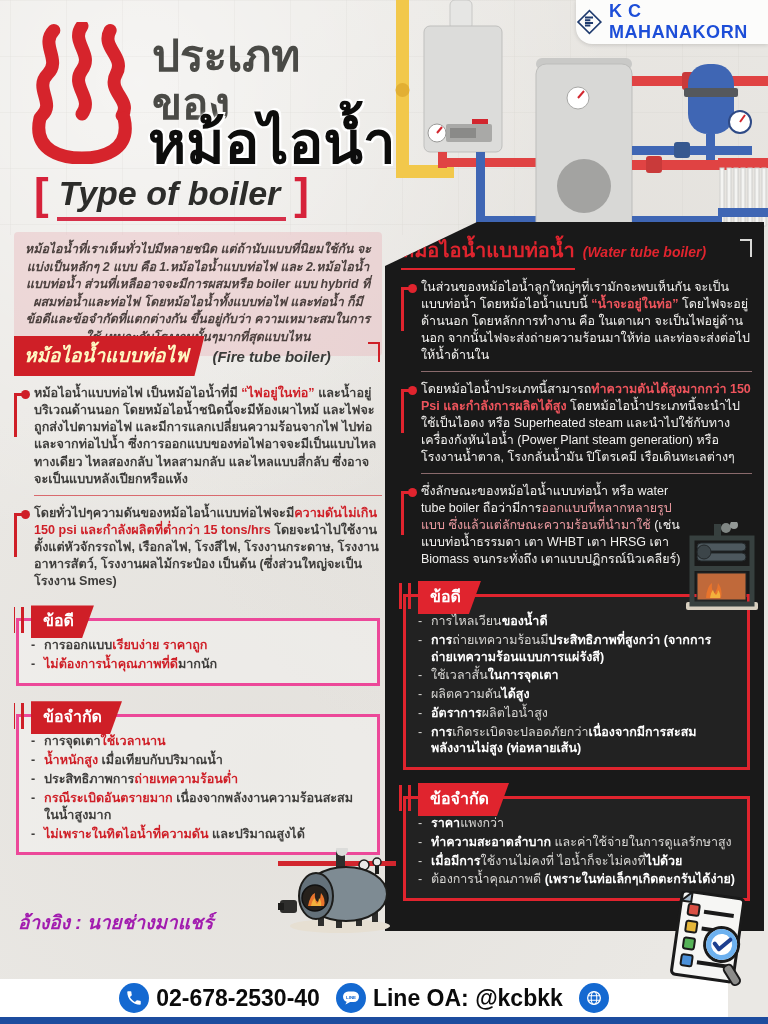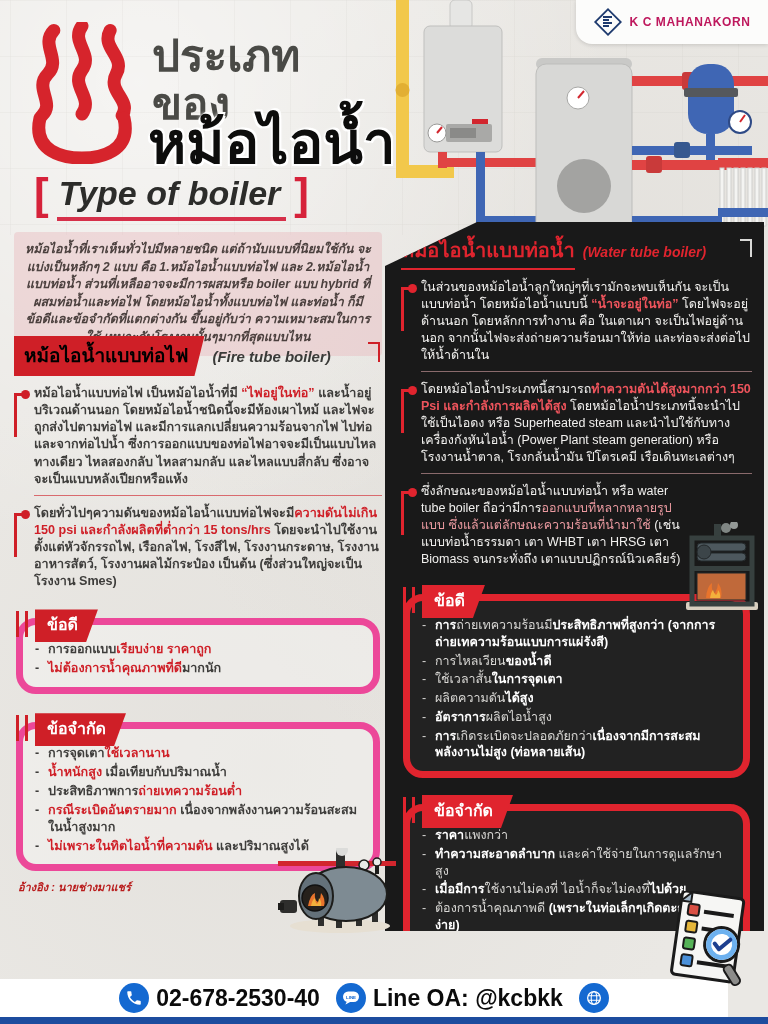--- a/index.html
+++ b/index.html
@@ -12,21 +12,21 @@
       radial-gradient(circle at 35% 75%, rgba(212,208,202,.28), transparent 48%);}
   .hdr-grid{position:absolute;left:0;top:0;width:768px;height:235px;opacity:.35;pointer-events:none;
     background-image:
       repeating-linear-gradient(0deg, transparent 0 10px, rgba(185,181,175,.28) 10px 11px, transparent 11px 56px),
       repeating-linear-gradient(90deg, transparent 0 10px, rgba(185,181,175,.28) 10px 11px, transparent 11px 56px);}
 
   
   .logo-card{position:absolute;top:0;right:0;width:192px;height:44px;background:#fcfcfb;
     border-radius:0 0 0 16px;display:flex;align-items:center;justify-content:center;gap:6px;
     box-shadow:0 1px 4px rgba(0,0,0,.15);z-index:4;}
-  .logo-text{color:#be185d;font-weight:800;font-size:12px;letter-spacing:.6px;}
+  .logo-text{color:#1d4ed8;font-weight:800;font-size:18px;letter-spacing:.6px;}
   .t1{position:absolute;left:152px;top:20px;font-size:44px;font-weight:800;color:#4a4a46;z-index:3;}
   .t2{position:absolute;left:152px;top:68px;font-size:44px;font-weight:800;color:#4a4a46;z-index:3;}
   .t3{position:absolute;left:148px;top:96px;font-size:58px;font-weight:800;color:#0d0d0c;z-index:3;
       text-shadow:0 0 2px #fff,0 0 4px #fff,2px 2px 0 #fff,-2px 2px 0 #fff,2px -2px 0 #fff;}
   .subtitle{position:absolute;left:34px;top:172px;display:flex;align-items:flex-start;z-index:3;}
   .sub-br{color:#d6223a;font-size:44px;font-weight:700;line-height:1;}
   .sub-text{font-size:34px;font-weight:800;font-style:italic;color:#2c2c2a;margin:2px 8px 0 8px;
             border-bottom:4px solid #d6304a;padding:0 6px 4px 2px;}
   .hotspring{position:absolute;left:18px;top:22px;z-index:3;}
 
@@ -34,32 +34,32 @@
   .hero{position:absolute;left:388px;top:0;z-index:1;}
 
   
   .intro{position:absolute;left:14px;top:232px;width:368px;background:rgba(233,186,190,.45);
      border-radius:4px;padding:9px 10px;box-sizing:border-box;text-align:center;
      font-size:12.4px;line-height:1.42;font-weight:700;font-style:italic;color:#4b403e;z-index:2;}
 
   
   .leftcol{position:absolute;left:14px;top:336px;width:368px;height:596px;overflow:hidden;z-index:2;}
   .sec-head{display:flex;align-items:center;gap:8px;margin-bottom:4px;}
-  .sec-badge{background:#cf1f27;color:#000000;font-weight:800;font-size:19px;padding:4px 16px 6px 10px;
-     clip-path:polygon(0 0,100% 0,calc(100% - 10px) 100%,0 100%);}
+  .sec-badge{background:#cf1f27;color:#fef9c3;font-weight:800;font-size:19px;padding:4px 16px 6px 10px;
+     clip-path:polygon(0 0,100% 0,calc(100% - 10px) 100%,0 100%);font-style:italic;}
   .sec-en{font-style:italic;font-weight:800;font-size:15px;color:#3a3a38;text-align:right;}
   .cbr{width:10px;height:18px;border-top:2.5px solid #cf1f27;border-right:2.5px solid #cf1f27;margin:0 2px 8px auto;}
   .bullet{position:relative;padding-left:20px;margin:9px 0 7px 0;}
   .bullet .dot{position:absolute;left:7px;top:5px;width:9px;height:9px;border-radius:50%;background:#cf1f27;}
   .bullet::before{content:"";position:absolute;left:0;top:8px;width:3px;height:44px;background:#cf1f27;}
   .bullet::after{content:"";position:absolute;left:0;top:8px;width:9px;height:3px;background:#cf1f27;}
   .btext{margin:0;font-size:12.6px;line-height:1.36;font-weight:700;color:#3e3d3b;}
   .divider{border:none;border-top:1.5px solid #d96a6e;margin:7px 0 7px 20px;}
 
-  .probox{position:relative;border:7px solid #ec4899;border-radius:20px;background:rgba(255,255,255,.30);
+  .probox{position:relative;border:3px solid #ec4899;border-radius:0;background:rgba(255,255,255,.30);
      margin:28px 2px 0 2px;padding:14px 10px 8px 12px;}
   .plabel{position:absolute;top:-16px;left:12px;background:#cf1f27;color:#fff;font-weight:800;font-size:16px;
      padding:3px 20px 5px 12px;clip-path:polygon(0 0,100% 0,calc(100% - 12px) 100%,0 100%);}
   .pbars{position:absolute;top:-14px;left:-7px;width:6px;height:26px;
      border-left:3px solid #cf1f27;border-right:3px solid #cf1f27;}
   .li{position:relative;padding-left:13px;margin:2px 0;font-size:12.6px;line-height:1.34;font-weight:700;color:#3e3d3b;}
   .li::before{content:"-";position:absolute;left:0;top:0;}
   .seg-hl{color:#cf1f27;}
   .seg-p{color:#eb9aa0;}
   .seg-b{font-weight:800;}
@@ -81,21 +81,21 @@
   .panel .plabel{background:#e0242e;}
   .panel .pbars{border-color:#e0242e;}
   .panel .li{color:#d8d7d4;font-weight:500;font-size:12.5px;}
   .panel .li::before{color:#d8d7d4;}
   .panel .seg-b{color:#ffffff;font-weight:700;}
   .b3pad{padding-right:68px;}
   .furnace{position:absolute;right:4px;top:300px;z-index:3;}
 
   
   .boiler-cartoon{position:absolute;left:278px;top:848px;z-index:3;}
-  .reference{position:absolute;left:18px;top:878px;font-size:11px;font-weight:700;font-style:italic;color:#b91c1c;z-index:3;}
+  .reference{position:absolute;left:18px;top:907px;font-size:19px;font-weight:700;font-style:italic;color:#a21caf;z-index:3;}
   .clipboard{position:absolute;left:658px;top:891px;z-index:6;}
 
   .banner{position:absolute;left:0;top:931px;width:768px;height:48px;
      background:linear-gradient(180deg,#2c5dad,#1a3f8d);display:flex;align-items:center;z-index:4;}
   .banner-title{color:#fff;font-weight:800;font-size:26px;margin-left:22px;white-space:nowrap;display:flex;align-items:center;}
   .banner-q{font-size:36px;margin-left:8px;line-height:0.8;}
   .banner-text{color:#fff;font-size:12.8px;font-weight:600;line-height:1.6;margin-left:18px;}
 
   .contact{position:absolute;left:0;top:979px;width:728px;height:38px;background:#ffffff;
      display:flex;align-items:center;justify-content:center;gap:16px;z-index:4;}
@@ -238,22 +238,22 @@
     <hr class="divider">
     <div class="bullet b3pad">
       <span class="dot"></span>
       <p class="btext"><span>ซึ่งลักษณะของหม้อไอน้ำแบบท่อน้ำ หรือ water tube boiler ถือว่ามีการ</span><span class="seg-p">ออกแบบที่หลากหลายรูปแบบ ซึ่งแล้วแต่ลักษณะความร้อนที่นำมาใช้</span><span> (เช่น แบบท่อน้ำธรรมดา เตา WHBT เตา HRSG เตา Biomass จนกระทั่งถึง เตาแบบปฏิกรณ์นิวเคลียร์)</span></p>
     </div>
 
     <div class="probox">
       <span class="pbars"></span>
       <span class="plabel">ข้อดี</span>
       <div>
+          <div class="li"><span>การไหลเวียน</span><span class="seg-b">ของน้ำดี</span></div>
           <div class="li"><span class="seg-b">การ</span><span>ถ่ายเทความร้อนมี</span><span class="seg-b">ประสิทธิภาพที่สูงกว่า (จากการถ่ายเทความร้อนแบบการแผ่รังสี)</span></div>
-          <div class="li"><span>การไหลเวียน</span><span class="seg-b">ของน้ำดี</span></div>
           <div class="li"><span>ใช้เวลาสั้น</span><span class="seg-b">ในการจุดเตา</span></div>
           <div class="li"><span>ผลิตความดัน</span><span class="seg-b">ได้สูง</span></div>
           <div class="li"><span class="seg-b">อัตราการ</span><span>ผลิตไอน้ำสูง</span></div>
           <div class="li"><span class="seg-b">การ</span><span>เกิดระเบิดจะปลอดภัยกว่า</span><span class="seg-b">เนื่องจากมีการสะสมพลังงานไม่สูง (ท่อหลายเส้น)</span></div>
         </div>
     </div>
 
     <div class="probox">
       <span class="pbars"></span>
       <span class="plabel">ข้อจำกัด</span>

